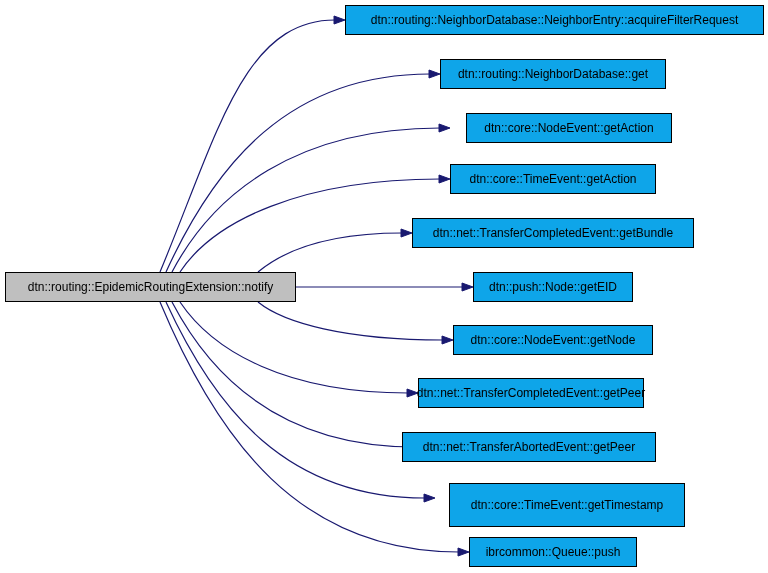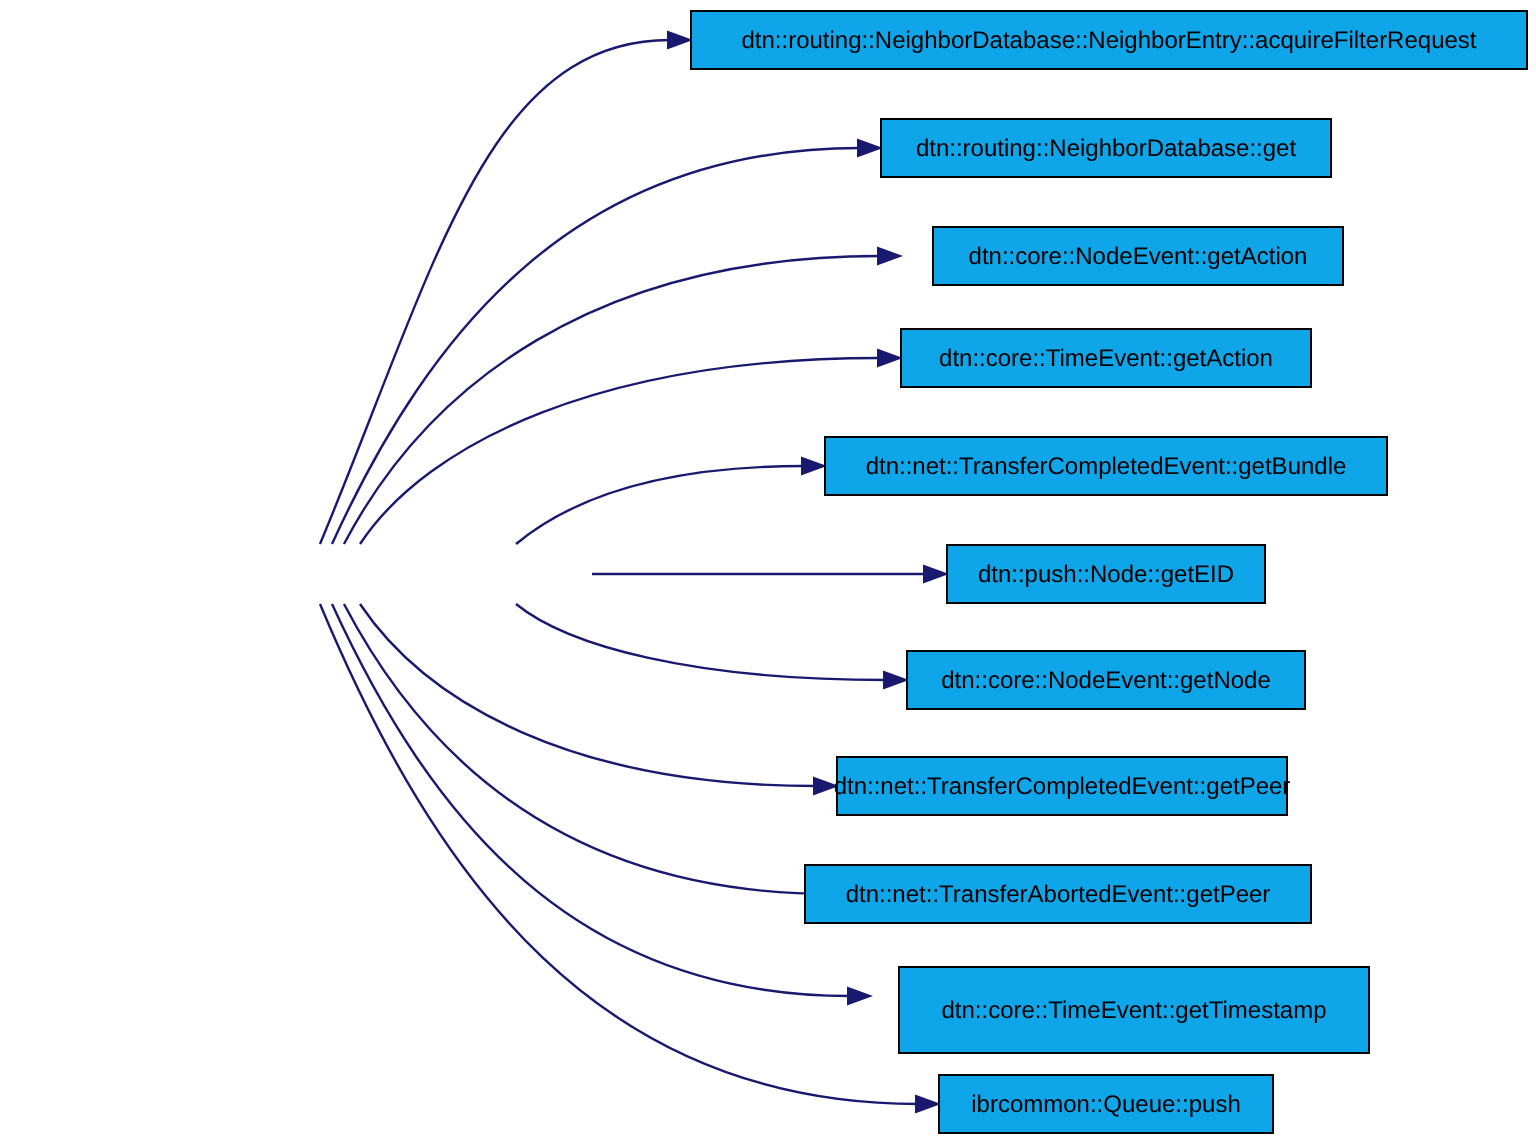--- a/index.html
+++ b/index.html
@@ -36,20 +36,21 @@
       <path d="M180,302 C213.65,352.05 287.1,393 408,393" fill="none" stroke="#191970" stroke-width="1.2"></path>
       <polygon points="418,393 407,389 407,397" fill="#191970" stroke="#191970"></polygon>
       <path d="M172,302 C213.75,381.75 286.3,447 416,447" fill="none" stroke="#191970" stroke-width="1.2"></path>
       <polygon points="426,447 415,443 415,451" fill="#191970" stroke="#191970"></polygon>
       <path d="M166,302 C215.4,409.8 287.05,498 425,498" fill="none" stroke="#191970" stroke-width="1.2"></path>
       <polygon points="435,498 424,494 424,502" fill="#191970" stroke="#191970"></polygon>
       <path d="M160,302 C217.5,439.5 299.05,552 459,552" fill="none" stroke="#191970" stroke-width="1.2"></path>
       <polygon points="469,552 458,548 458,556" fill="#191970" stroke="#191970"></polygon>
     </svg>
 
+  <div class="node root" style="left:5px; top:272px; width:291px; height:30px;">dtn::routing::EpidemicRoutingExtension::notify</div>
 
   <div class="node callee" style="left:345px; top:5px; width:419px; height:30px;">dtn::routing::NeighborDatabase::NeighborEntry::acquireFilterRequest</div>
   <div class="node callee" style="left:440px; top:59px; width:226px; height:30px;">dtn::routing::NeighborDatabase::get</div>
   <div class="node callee" style="left:450px; top:113px; width:206px; height:30px;margin-left:16px;">dtn::core::NodeEvent::getAction</div>
   <div class="node callee" style="left:450px; top:164px; width:206px; height:30px;">dtn::core::TimeEvent::getAction</div>
   <div class="node callee" style="left:412px; top:218px; width:282px; height:30px;">dtn::net::TransferCompletedEvent::getBundle</div>
   <div class="node callee" style="left:473px; top:272px; width:160px; height:30px;">dtn::push::Node::getEID</div>
   <div class="node callee" style="left:453px; top:325px; width:200px; height:30px;">dtn::core::NodeEvent::getNode</div>
   <div class="node callee" style="left:418px; top:378px; width:226px; height:30px;">dtn::net::TransferCompletedEvent::getPeer</div>
   <div class="node callee" style="left:402px; top:432px; width:254px; height:30px;">dtn::net::TransferAbortedEvent::getPeer</div>

